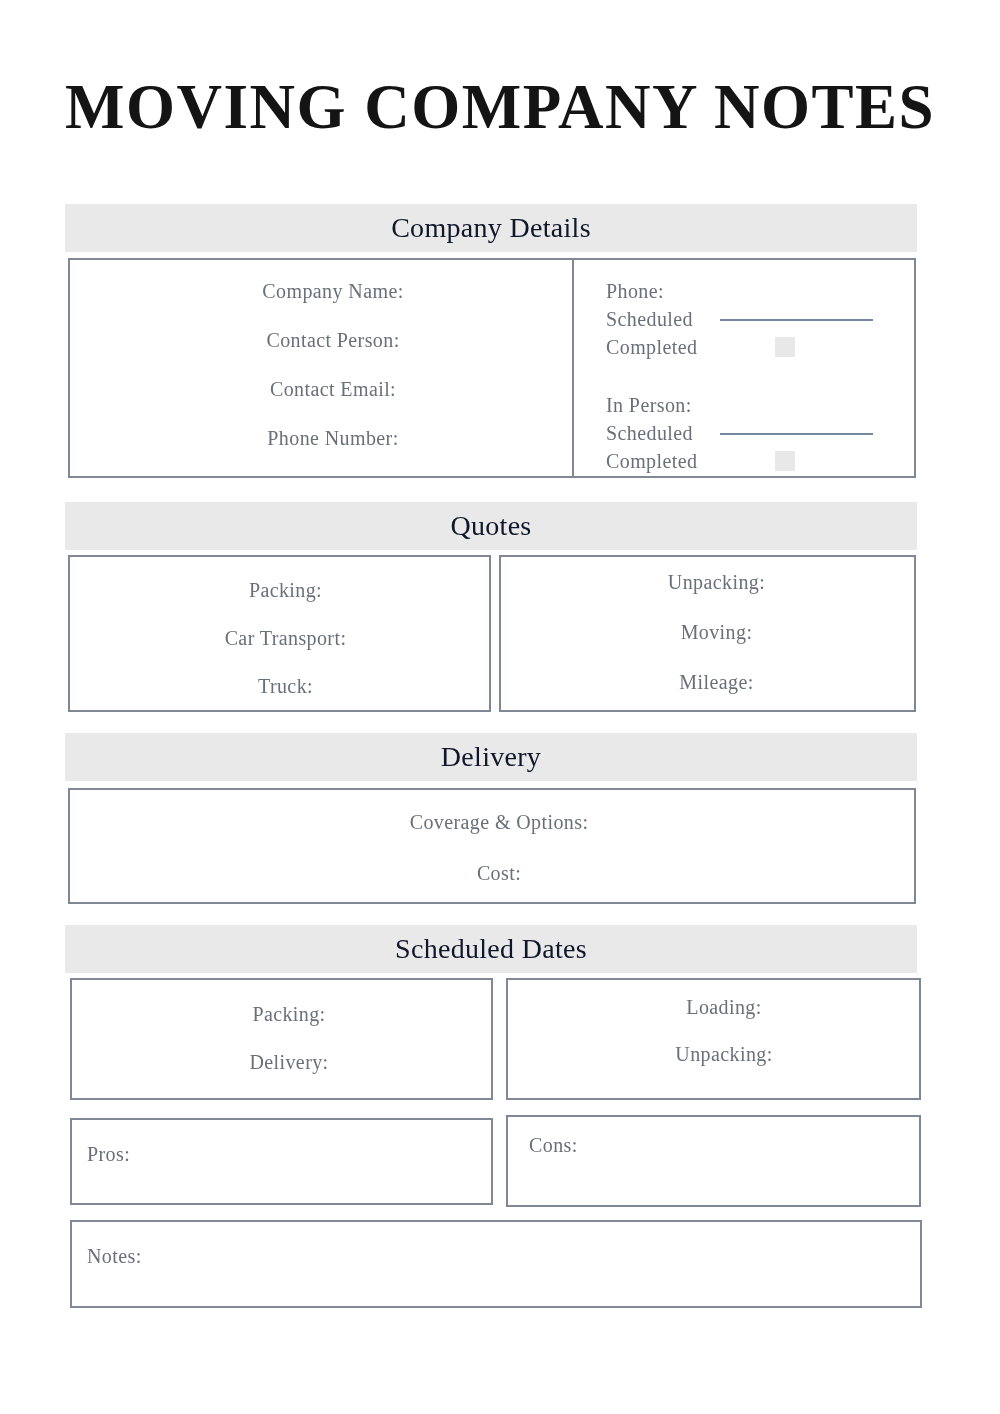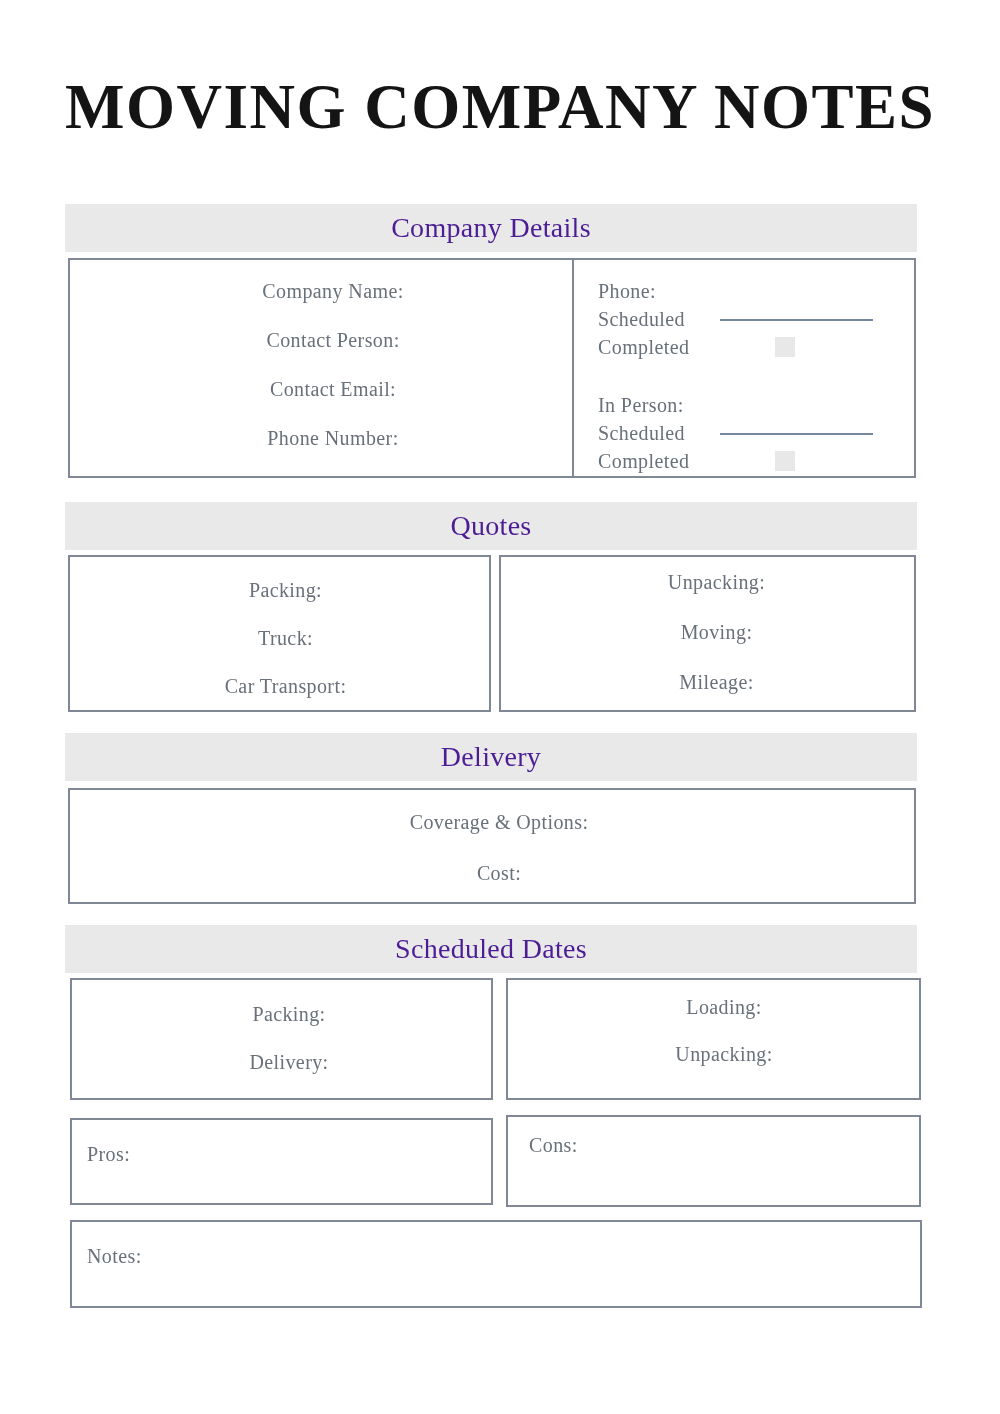--- a/index.html
+++ b/index.html
@@ -13,42 +13,42 @@
   .title {
     position:absolute; left:0; right:0; top:76px;
     margin:0; text-align:center;
     font-size:63px; font-weight:700; letter-spacing:1.5px;
     color:#141414; line-height:1;
   }
   .section-header {
     position:absolute; left:65px; width:852px; height:48px;
     background:#e9e9e9;
     display:flex; align-items:center; justify-content:center;
-    font-size:28px; color:#4c1d95; letter-spacing:0.3px;
+    font-size:28px; color:#0f172a; letter-spacing:0.3px;
   }
   .box {
     position:absolute;
     border:2px solid #7f8894;
     background:#ffffff;
     box-sizing:border-box;
   }
   .flabel {
     font-size:20px; line-height:22px;
     color:#697079; letter-spacing:0.4px;
     white-space:nowrap;
   }
   .stack .flabel { display:block;text-align:center; }
 
   
   .cd-box      { left:68px; top:258px; width:848px; height:220px; }
   .cd-divider  { position:absolute; left:502px; top:0; bottom:0; width:2px; background:#7f8894; }
   .cd-left     { position:absolute; left:0; top:0; width:502px; padding:20px 0 0 12px; }
   .cd-left .flabel { margin-bottom:27px; }
   .cd-right    { position:absolute; left:504px; top:0; width:338px; padding-top:17px; }
-  .cd-row      { position:relative; height:28px; padding-left:24px; font-size:20px; line-height:28px;
+  .cd-row      { position:relative; height:28px; padding-left:32px; font-size:20px; line-height:28px;
                  color:#697079; letter-spacing:0.4px; }
   .cd-spacer   { height:30px; }
   .write-line  { position:absolute; left:146px; top:50%; width:153px; height:1.5px;
                  background:#7388a0; }
   .cbox        { position:absolute; left:201px; top:50%; transform:translateY(-50%);
                  width:20px; height:20px; background:#e8e8e8; }
 
   
   .q-header    { top:502px; }
   .q-left      { left:68px;  top:555px; width:423px; height:157px; padding:22px 0 0 12px; }
@@ -118,22 +118,22 @@
         <span>Completed</span>
         <span class="cbox"></span>
       </div>
     </div>
   </div>
 
   <div class="section-header q-header">Quotes</div>
 
   <div class="box q-left stack">
     <span class="flabel">Packing:</span>
+    <span class="flabel">Car Transport:</span>
     <span class="flabel">Truck:</span>
-    <span class="flabel">Car Transport:</span>
   </div>
 
   <div class="box q-right stack">
     <span class="flabel">Unpacking:</span>
     <span class="flabel">Moving:</span>
     <span class="flabel">Mileage:</span>
   </div>
 
   <div class="section-header ins-header">Delivery</div>
 

